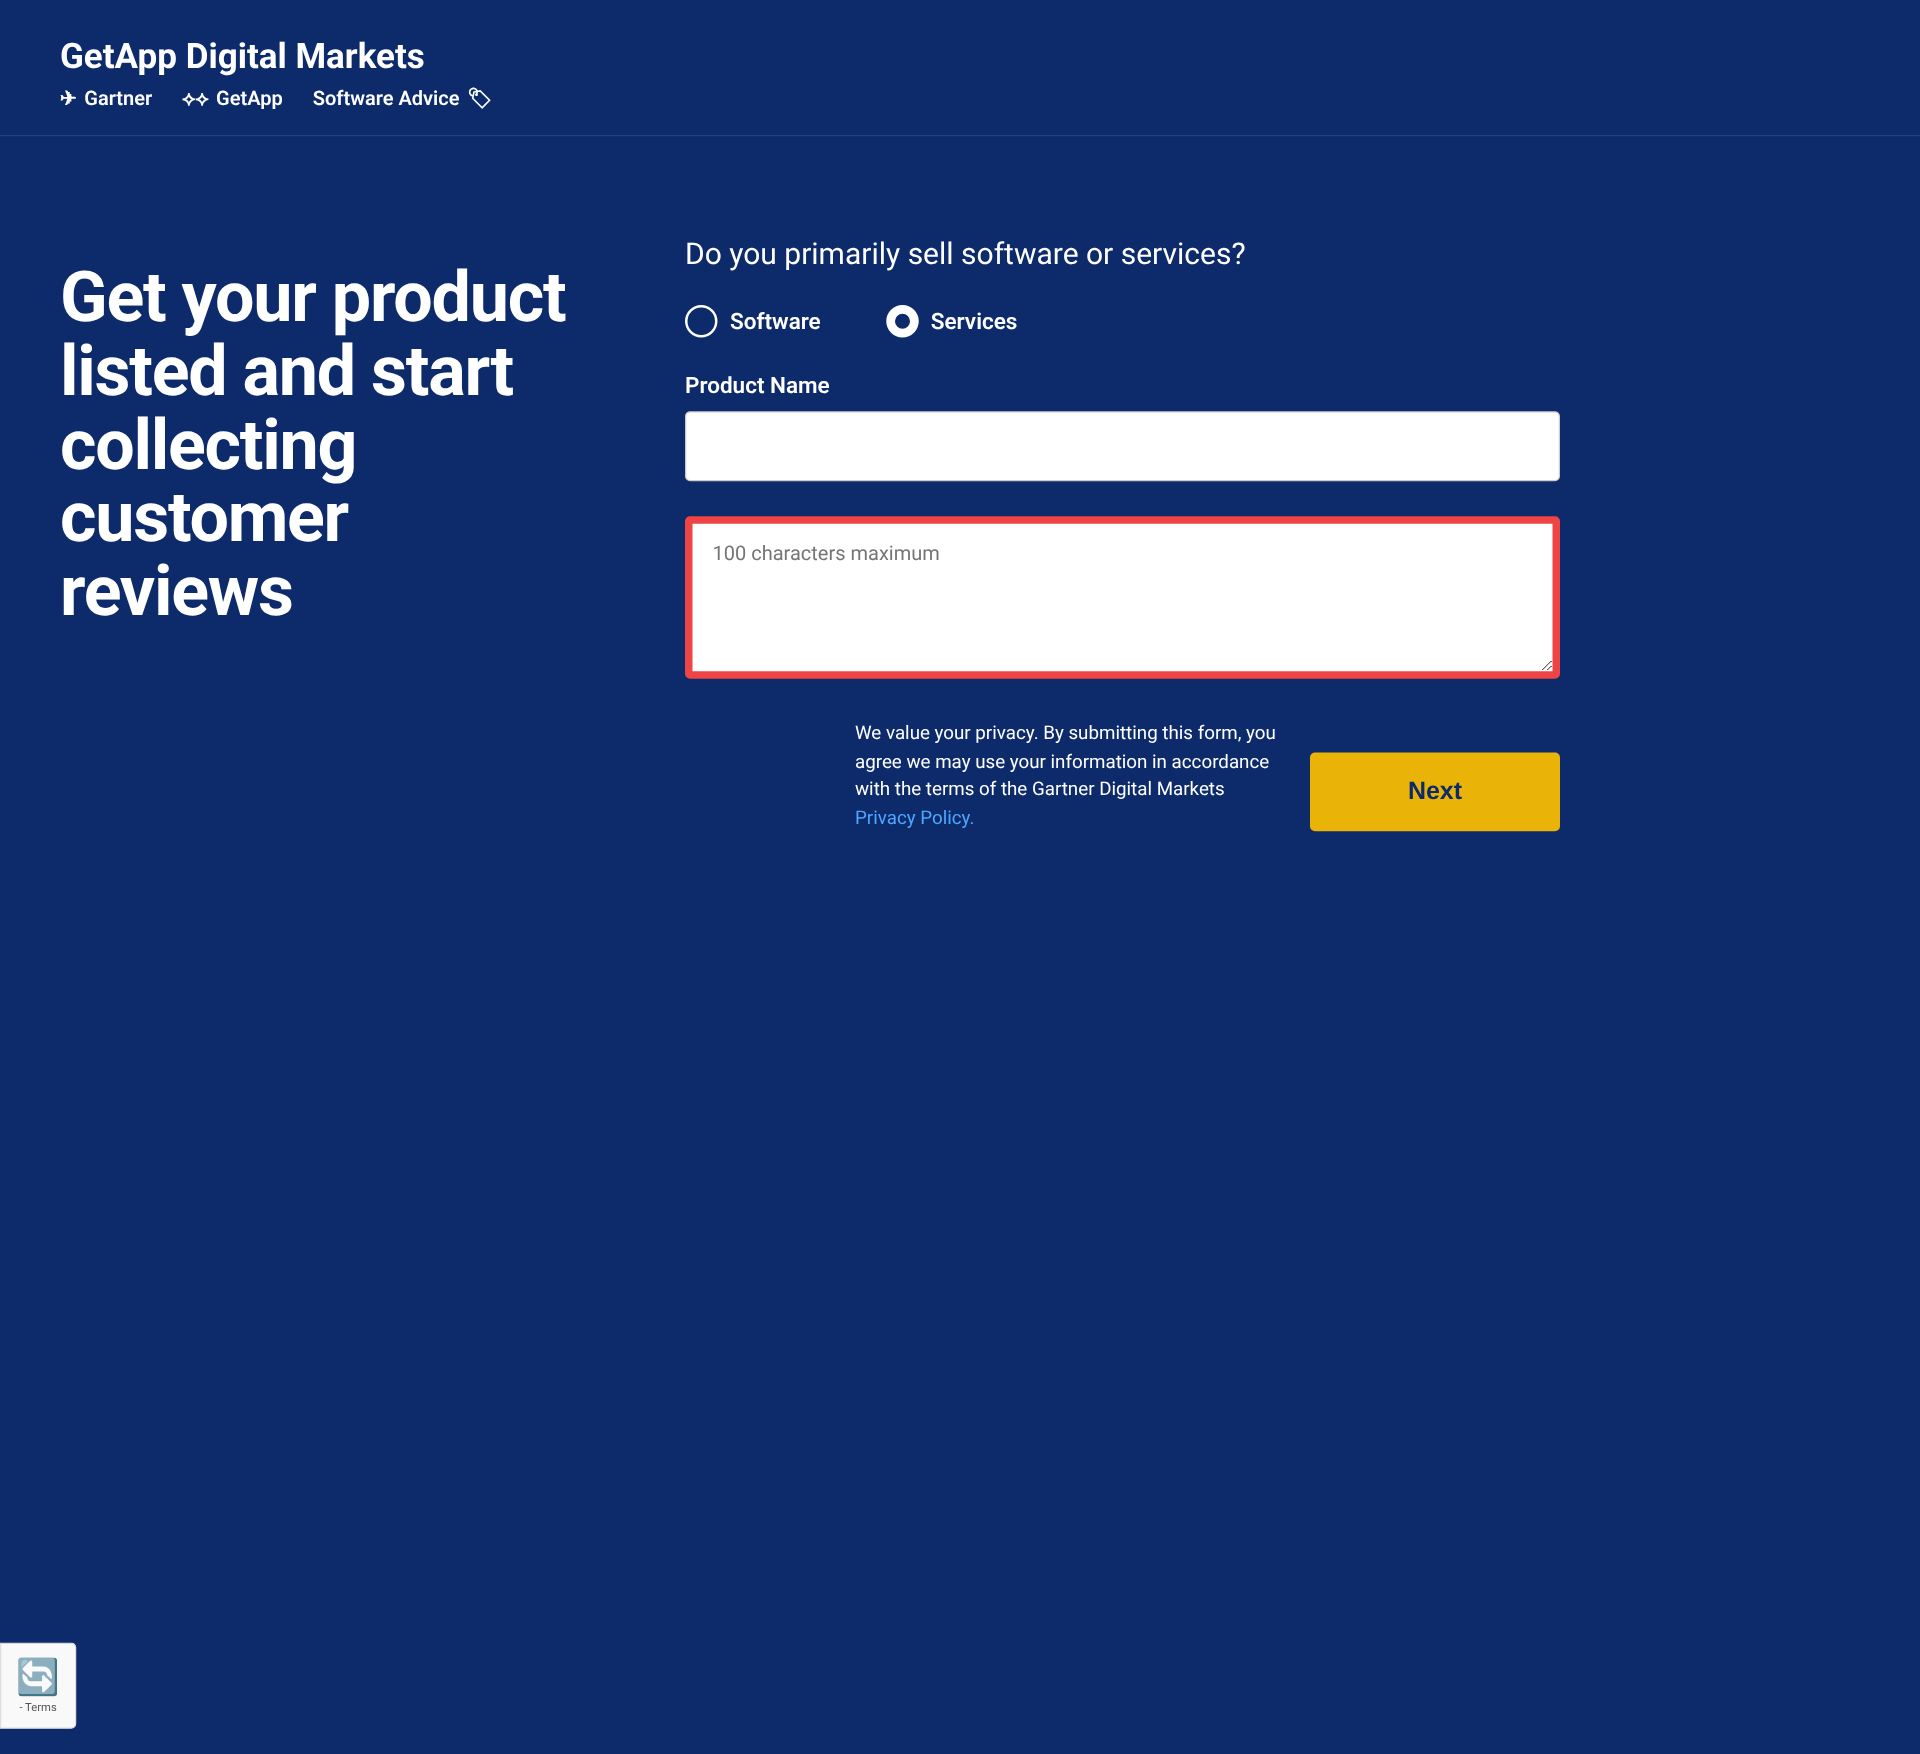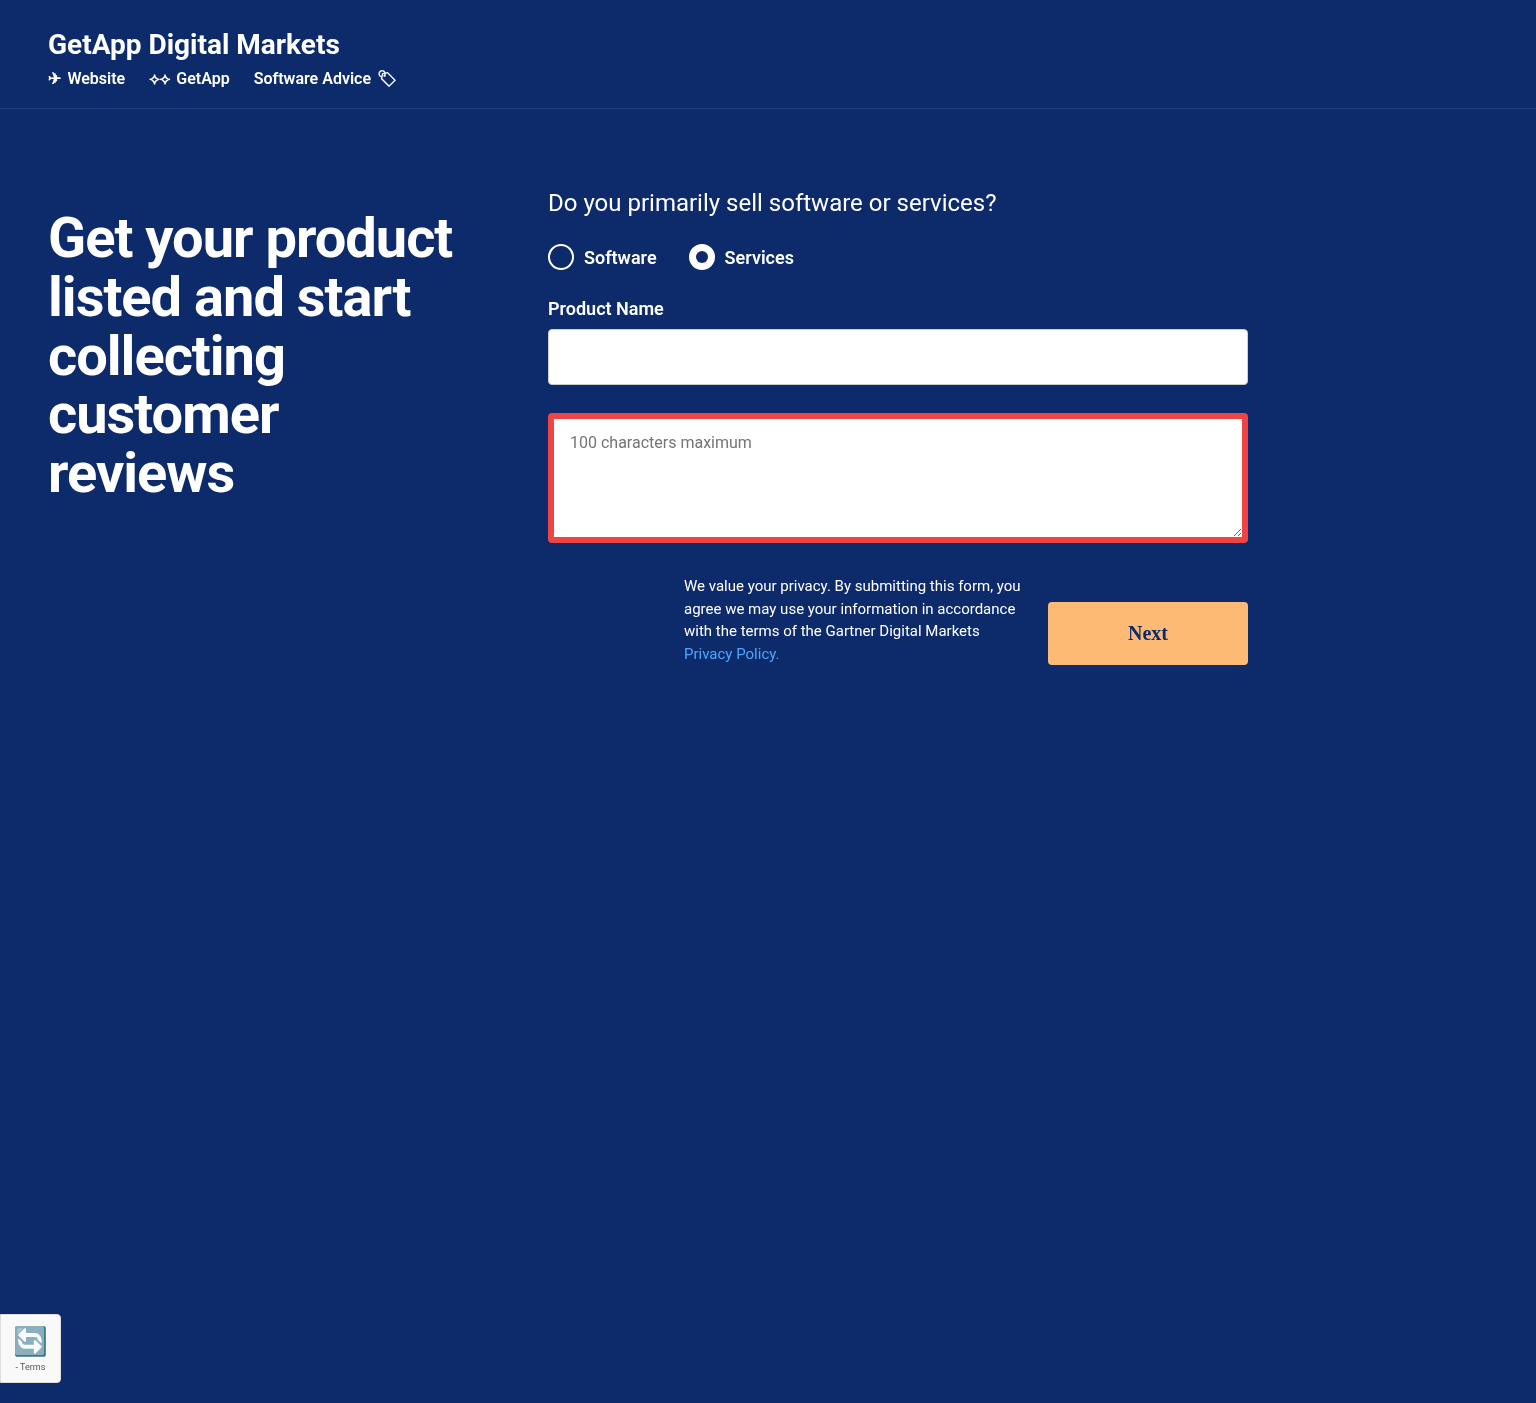--- a/index.html
+++ b/index.html
@@ -125,21 +125,21 @@
 
     
     .radio-question {
       font-size: 24px;
       color: #ffffff;
       margin-bottom: 16px;
     }
 
     .radio-group {
       display: flex;
-      gap: 32px;
+      gap: 52px;
       margin-bottom: 28px;
       margin-top: 27px;
     }
 
     .radio-option {
       display: flex;
       align-items: center;
       gap: 10px;
       cursor: pointer;
     }
@@ -193,31 +193,30 @@
       line-height: 1.5;
       max-width: 340px;
     }
 
     .privacy-link {
       color: #4da6ff;
       text-decoration: none;
     }
 
     .next-button {
-      background-color: #fdba74;
+      background-color: #eab308;
       color: #0d2b6b;
       border: none;
       border-radius: 4px;
       padding: 20px 60px;
       font-size: 20px;
       font-weight: 700;
       cursor: pointer;
       white-space: nowrap;
       min-width: 200px;
-      font-family: Liberation Serif, serif;
     }
 
     
     .captcha-area {
       position: fixed;
       bottom: 20px;
       left: 0;
       background: #f9f9f9;
       border: 1px solid #ddd;
       border-radius: 0 4px 4px 0;
@@ -239,21 +238,21 @@
     }
   </style>
 </head>
 <body>
 
 <header class="header">
   <h1 class="header-title">GetApp Digital Markets</h1>
   <div class="header-brands">
     <div class="brand-item">
       <span class="brand-icon">✈</span>
-      <span>Website</span>
+      <span>Gartner</span>
     </div>
     <div class="brand-item">
       <span class="brand-icon">⟡⟡</span>
       <span>GetApp</span>
     </div>
     <div class="brand-item">
       <span>Software Advice</span>
       <span class="brand-icon">🏷</span>
     </div>
   </div>

